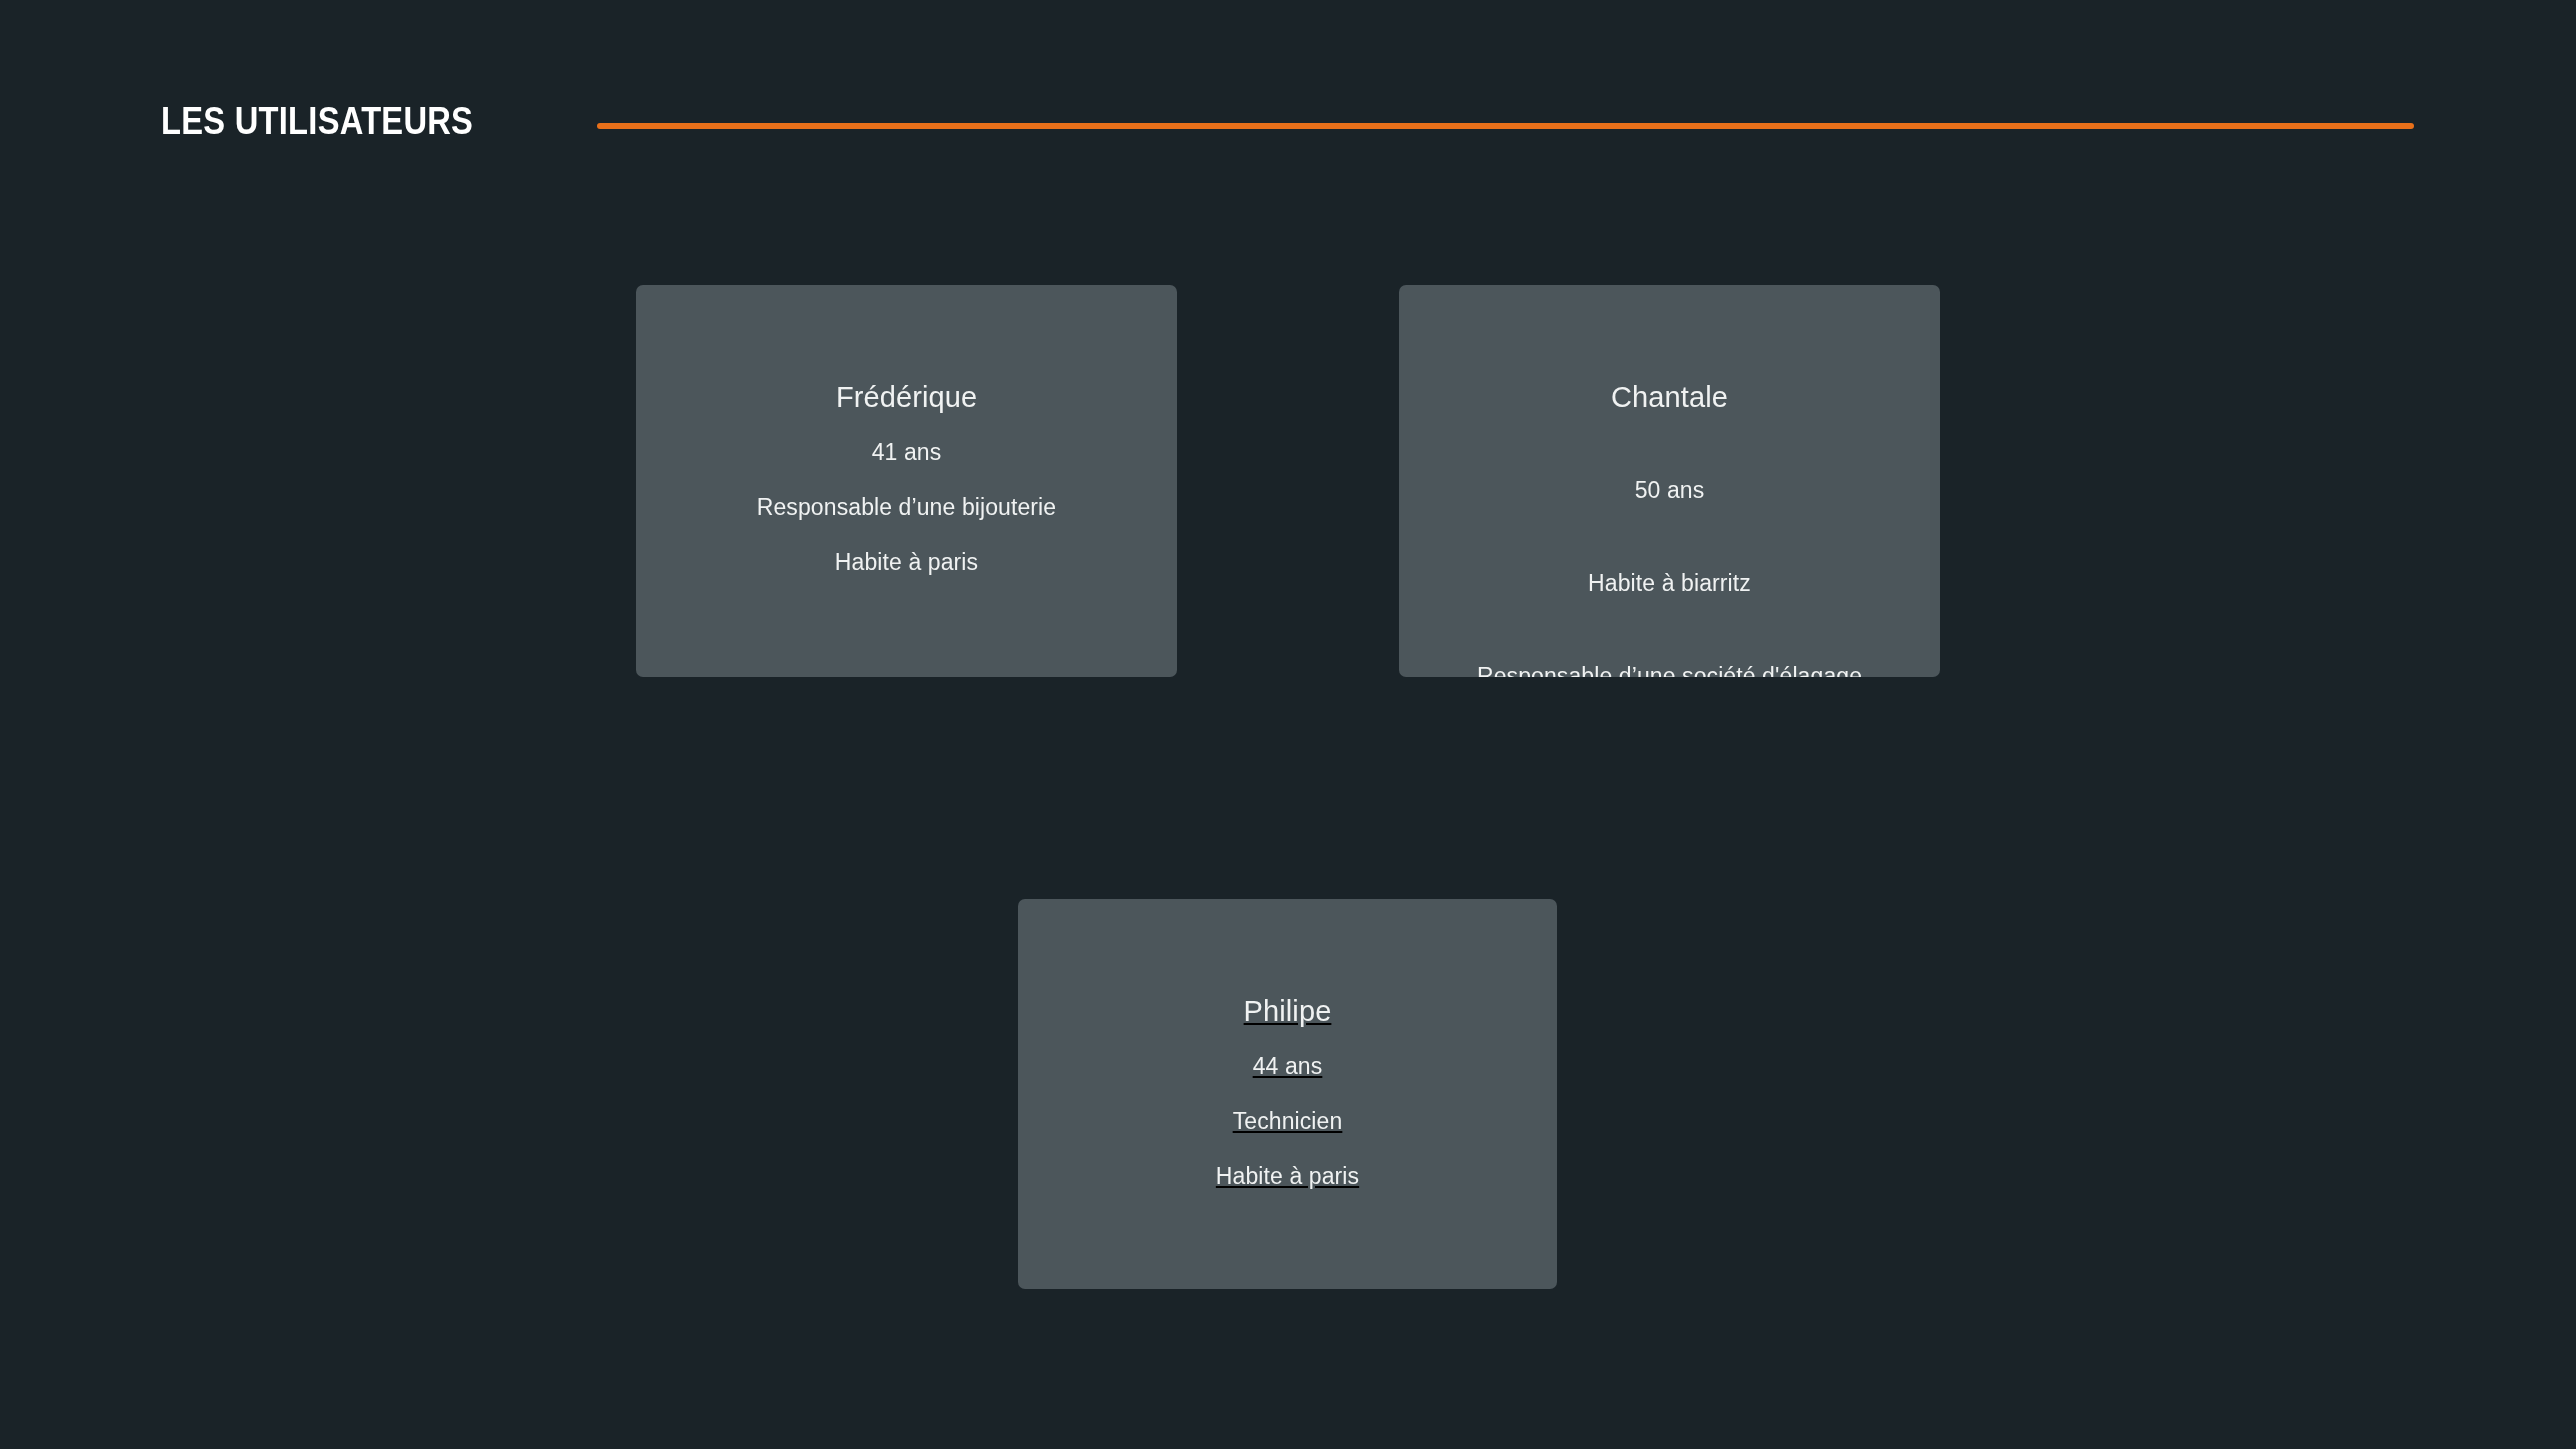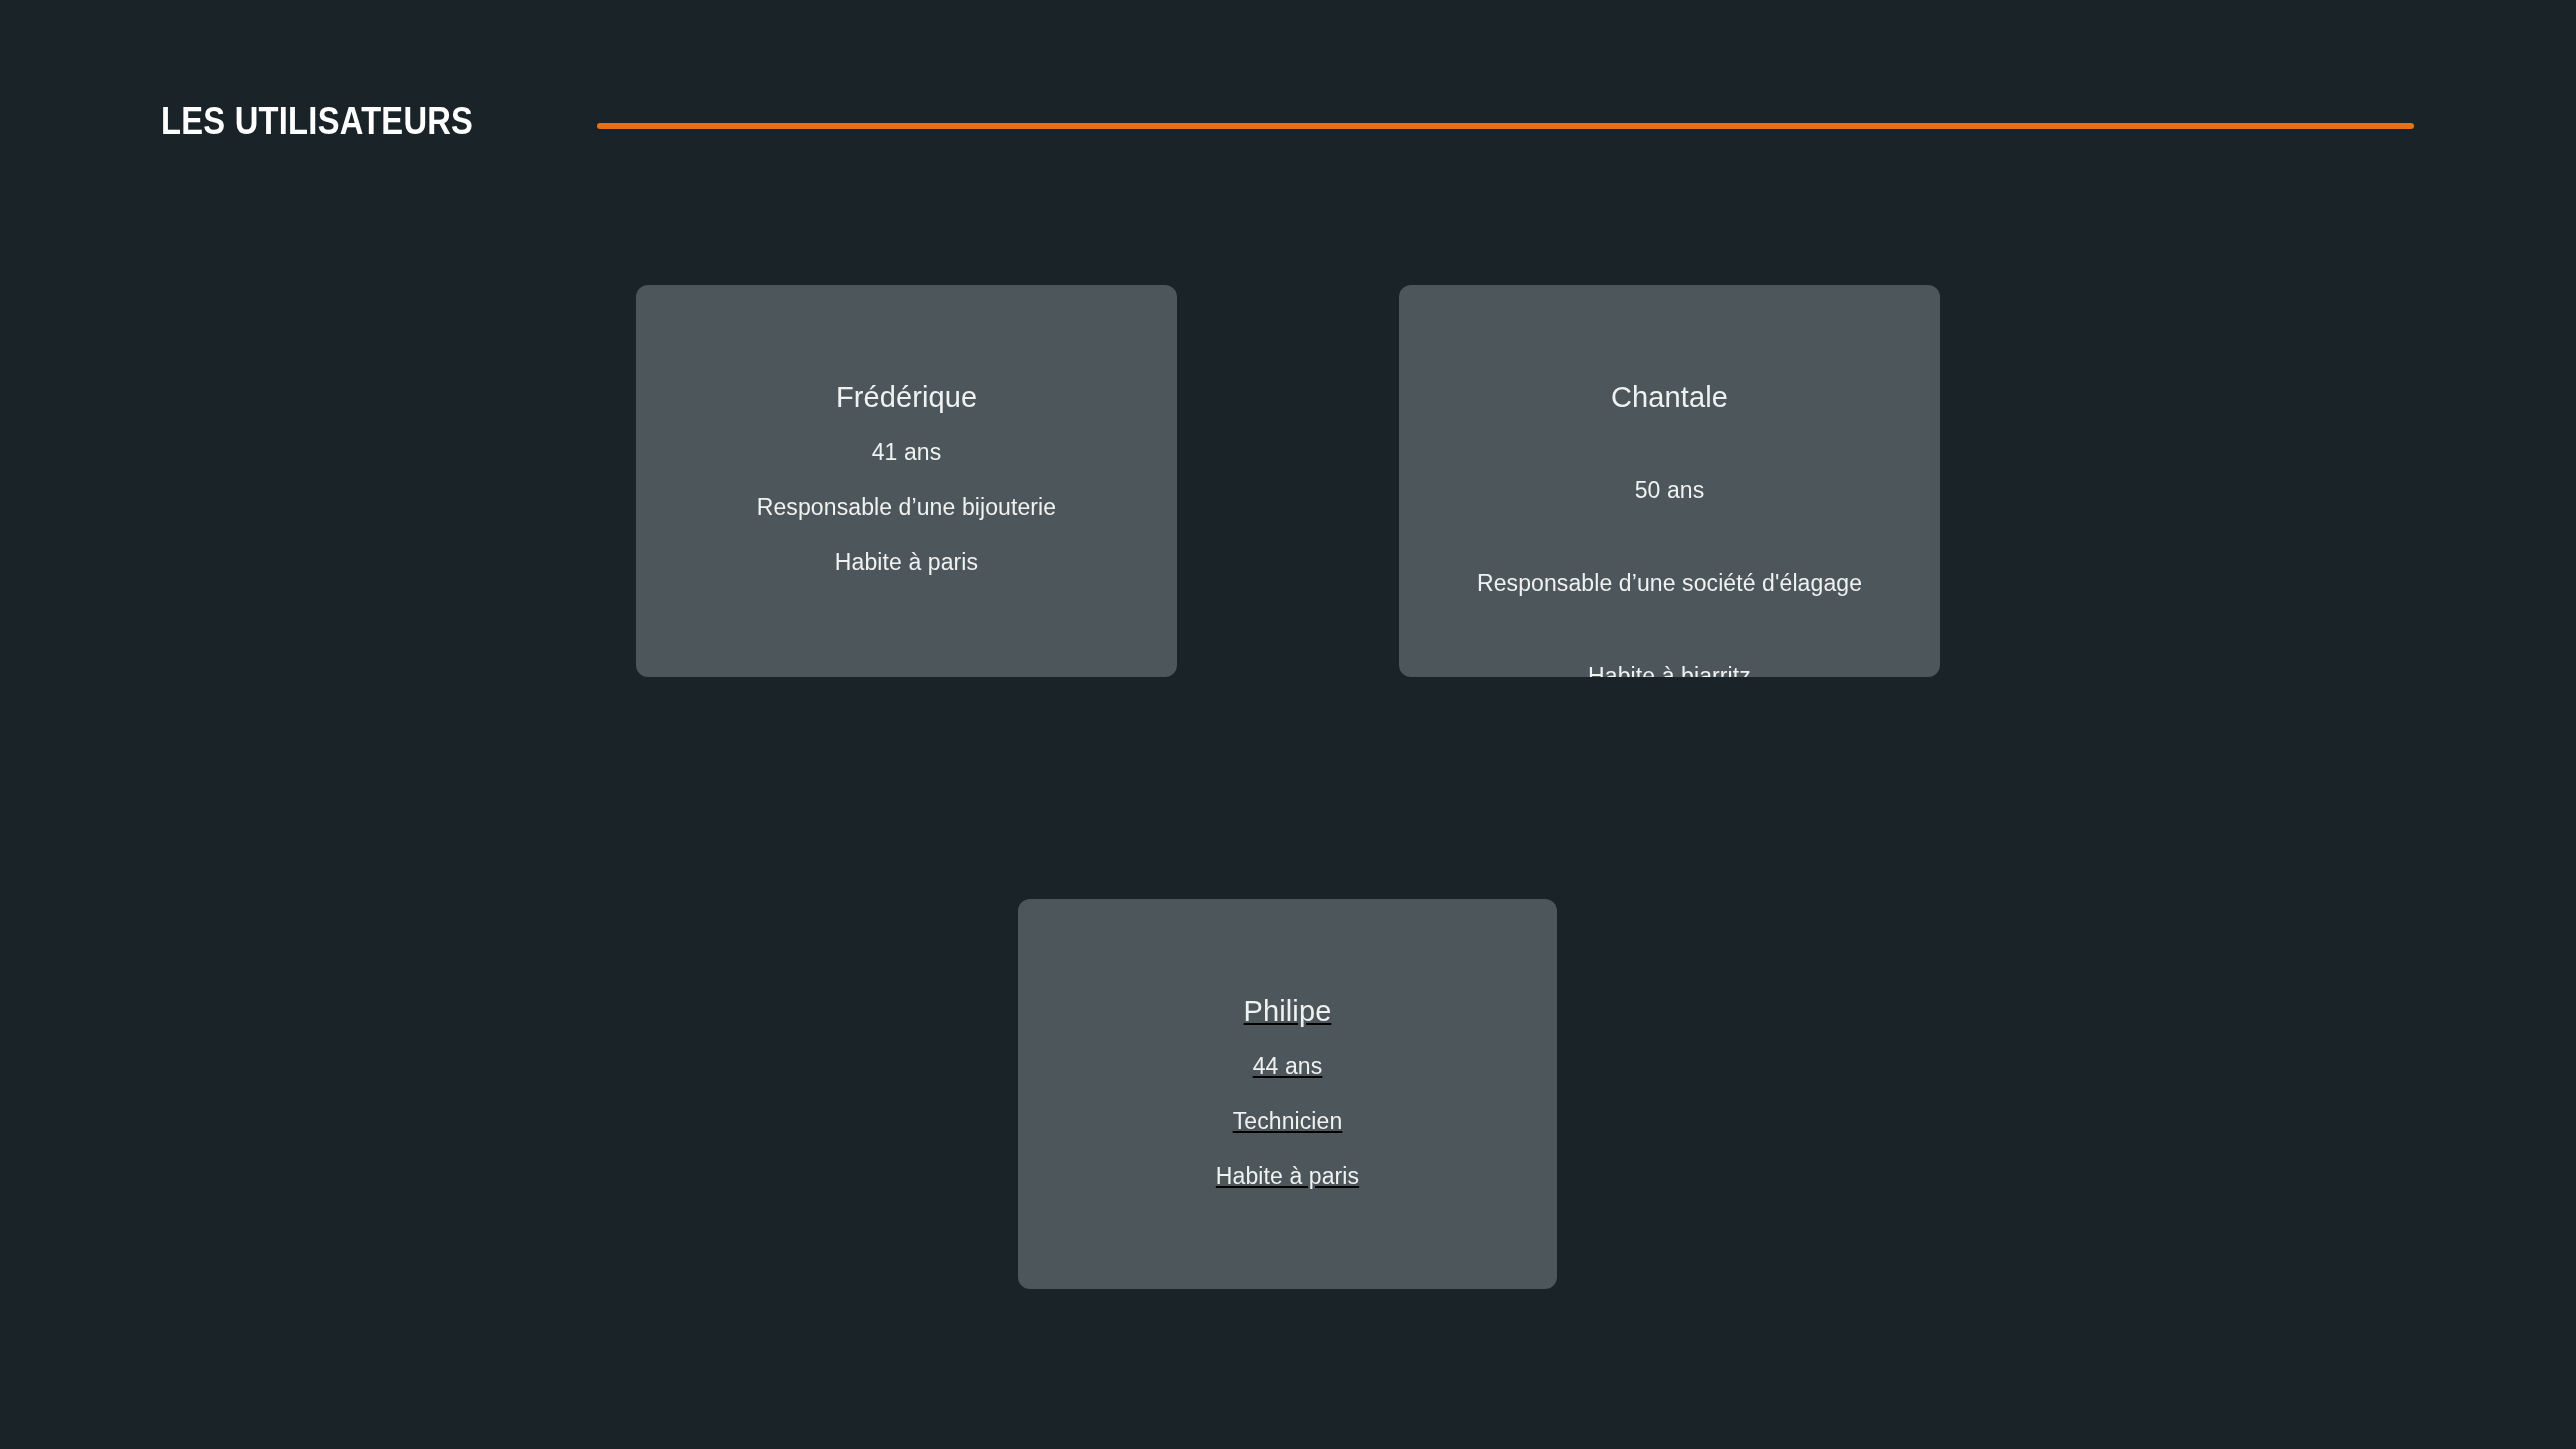--- a/index.html
+++ b/index.html
@@ -58,21 +58,21 @@
     height: 6px;
     background: #e8701a;
     border-radius: 3.4px;
   }
 
   
   .persona-card {
     position: absolute;
     box-sizing: border-box;
     background: #4c565b;
-    border-radius: 12px;
+    border-radius: 7px;
     display: flex;
     flex-direction: column;
     align-items: center;
     justify-content: flex-start;
     overflow: hidden;
   }
 
   .persona-card.card-a {
     left: 636px;
     top: 285px;
@@ -129,22 +129,22 @@
   <div class="persona-card card-a">
     <span class="persona-line persona-name">Frédérique</span>
     <span class="persona-line">41 ans</span>
     <span class="persona-line">Responsable d’une bijouterie</span>
     <span class="persona-line">Habite à paris</span>
   </div>
 
   <div class="persona-card card-b">
     <span class="persona-line persona-name">Chantale</span>
     <span class="persona-line">50 ans</span>
+    <span class="persona-line">Habite à biarritz</span>
     <span class="persona-line">Responsable d’une société d'élagage</span>
-    <span class="persona-line">Habite à biarritz</span>
   </div>
 
   <div class="persona-card card-c">
     <span class="persona-line persona-name">Philipe</span>
     <span class="persona-line">44 ans</span>
     <span class="persona-line">Technicien</span>
     <span class="persona-line">Habite à paris</span>
   </div>
 
 </div>

